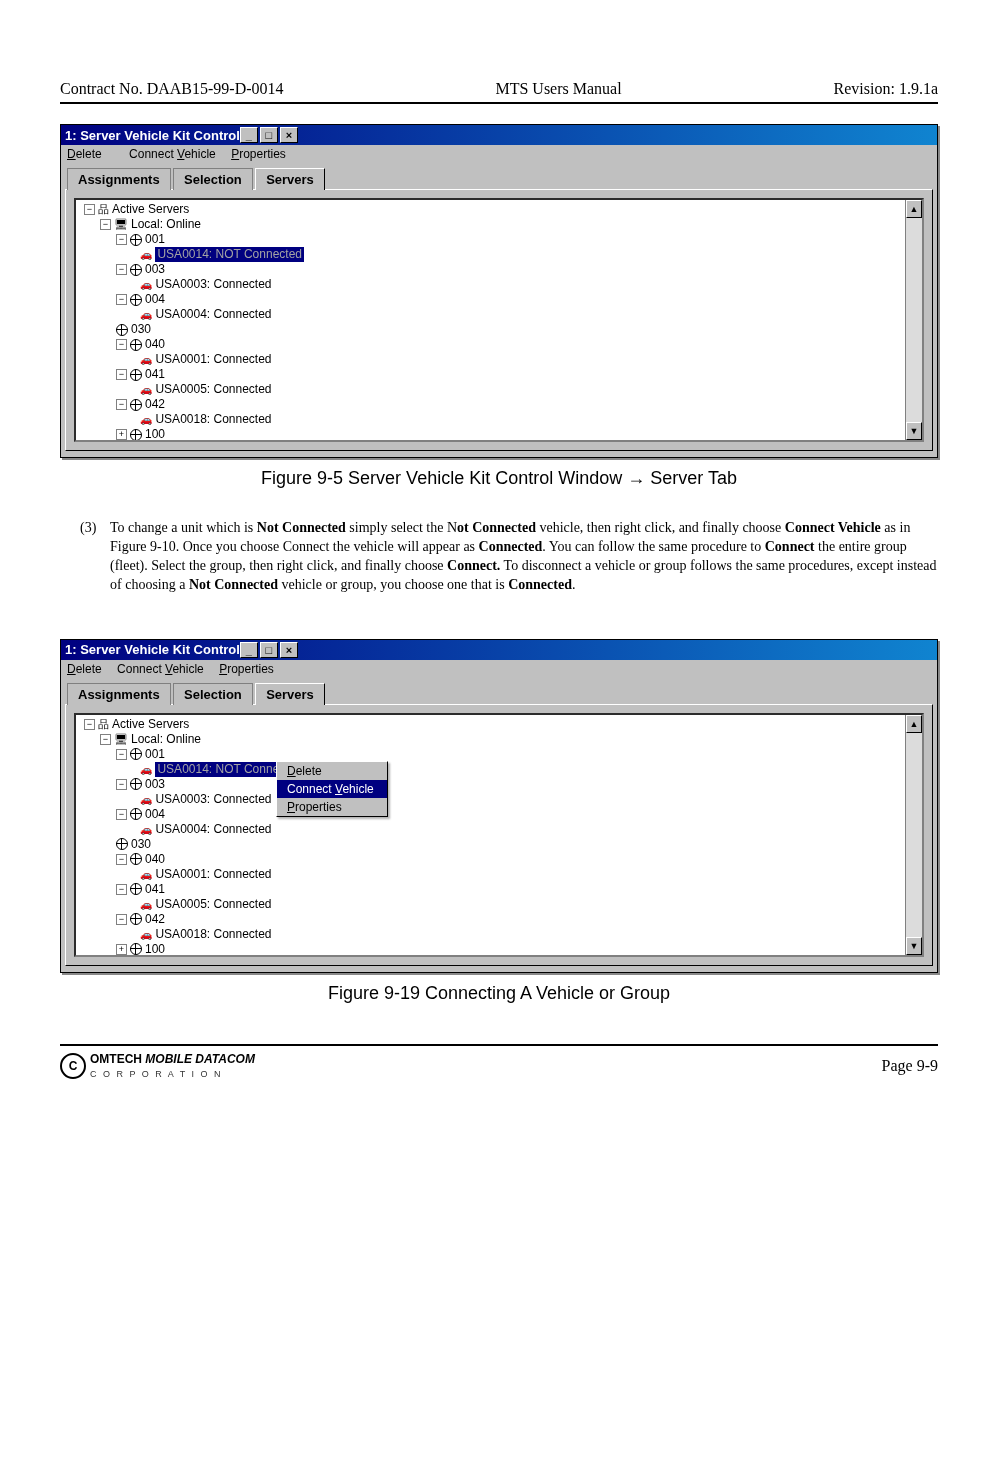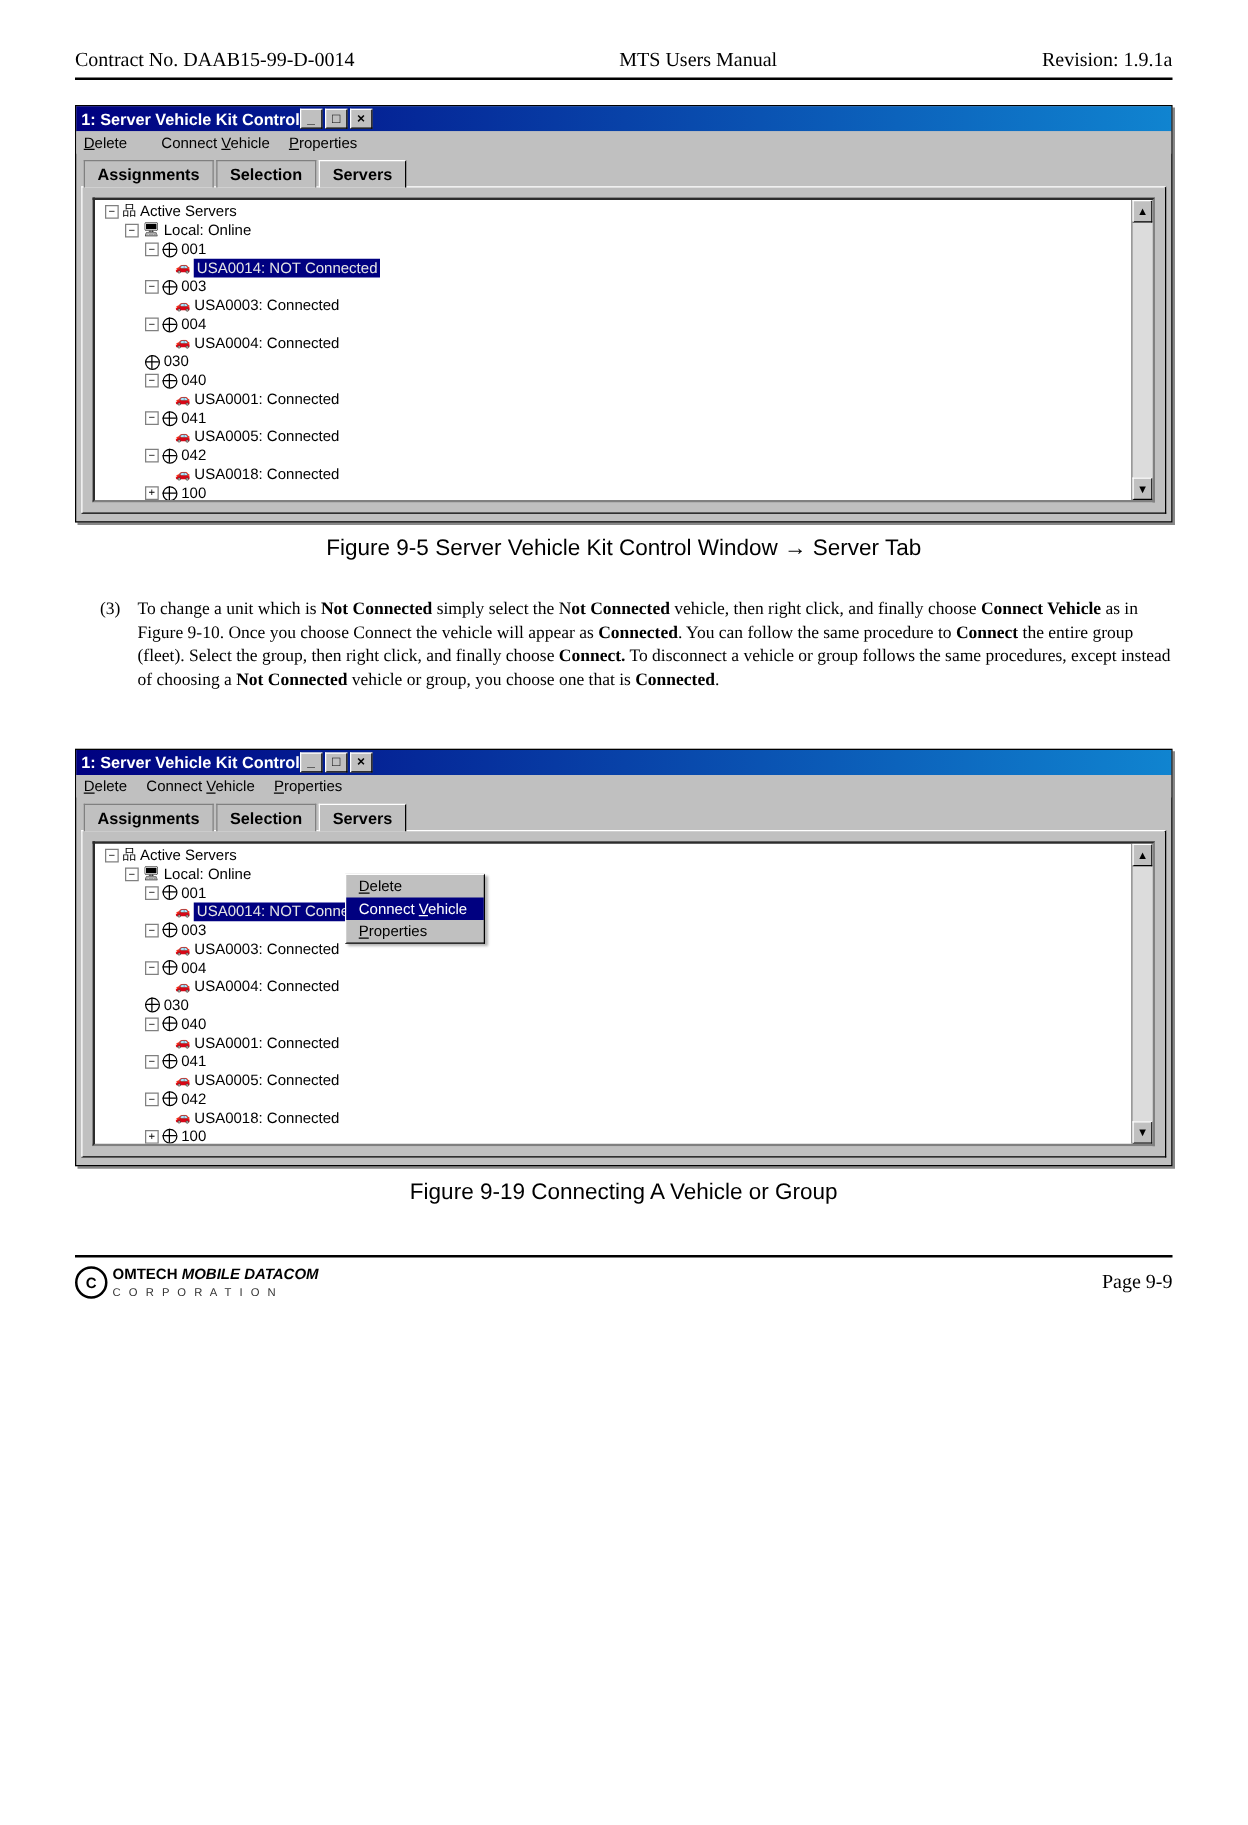--- a/index.html
+++ b/index.html
@@ -10,20 +10,21 @@
     width: 998px;
     box-sizing: border-box;
     color: #000;
   }
   .header {
     display: flex;
     justify-content: space-between;
     font-size: 16px;
     border-bottom: 2px solid #000;
     padding-bottom: 4px;
+    margin-top: 40px;
   }
   .header .center { font-weight: normal; }
   .footer {
     display: flex;
     justify-content: space-between;
     align-items: center;
     border-top: 2px solid #000;
     padding-top: 6px;
     margin-top: 40px;
   }
@@ -149,21 +150,21 @@
     box-sizing: border-box;
   }
   .icon.globe:before, .icon.globe:after {
     content: ""; position: absolute; background: #000;
   }
   .icon.globe:before { left: 4px; top: -1px; width: 1px; height: 11px; }
   .icon.globe:after { top: 4px; left: -1px; height: 1px; width: 11px; }
   .icon.veh { font-size: 10px; }
   .sel {
     background: #000080;
-    color: #e5e5e5;
+    color: #a3a3a3;
     padding: 0 2px;
   }
   .scrollbar {
     width: 16px;
     background: #dcdcdc;
     border-left: 1px solid #808080;
     display: flex; flex-direction: column; justify-content: space-between;
   }
   .scrollbtn {
     height: 16px;
@@ -447,21 +448,21 @@
             <span class="pm">+</span>
             <span class="icon globe"></span>
             <span>100</span>
           </div>
       </div>
       <div class="scrollbar">
         <div class="scrollbtn">▲</div>
         <div class="scrollbtn">▼</div>
       </div>
 
-      <div class="context-menu" style="left:200px; top:24px;">
+      <div class="context-menu" style="left:200px; top:46px;">
         <div class="mi"><u>D</u>elete</div>
         <div class="mi sel-mi">Connect <u>V</u>ehicle</div>
         <div class="mi"><u>P</u>roperties</div>
       </div>
     </div>
   </div>
 </div>
 
 <div class="caption">Figure 9-19   Connecting A Vehicle or Group</div>
 

